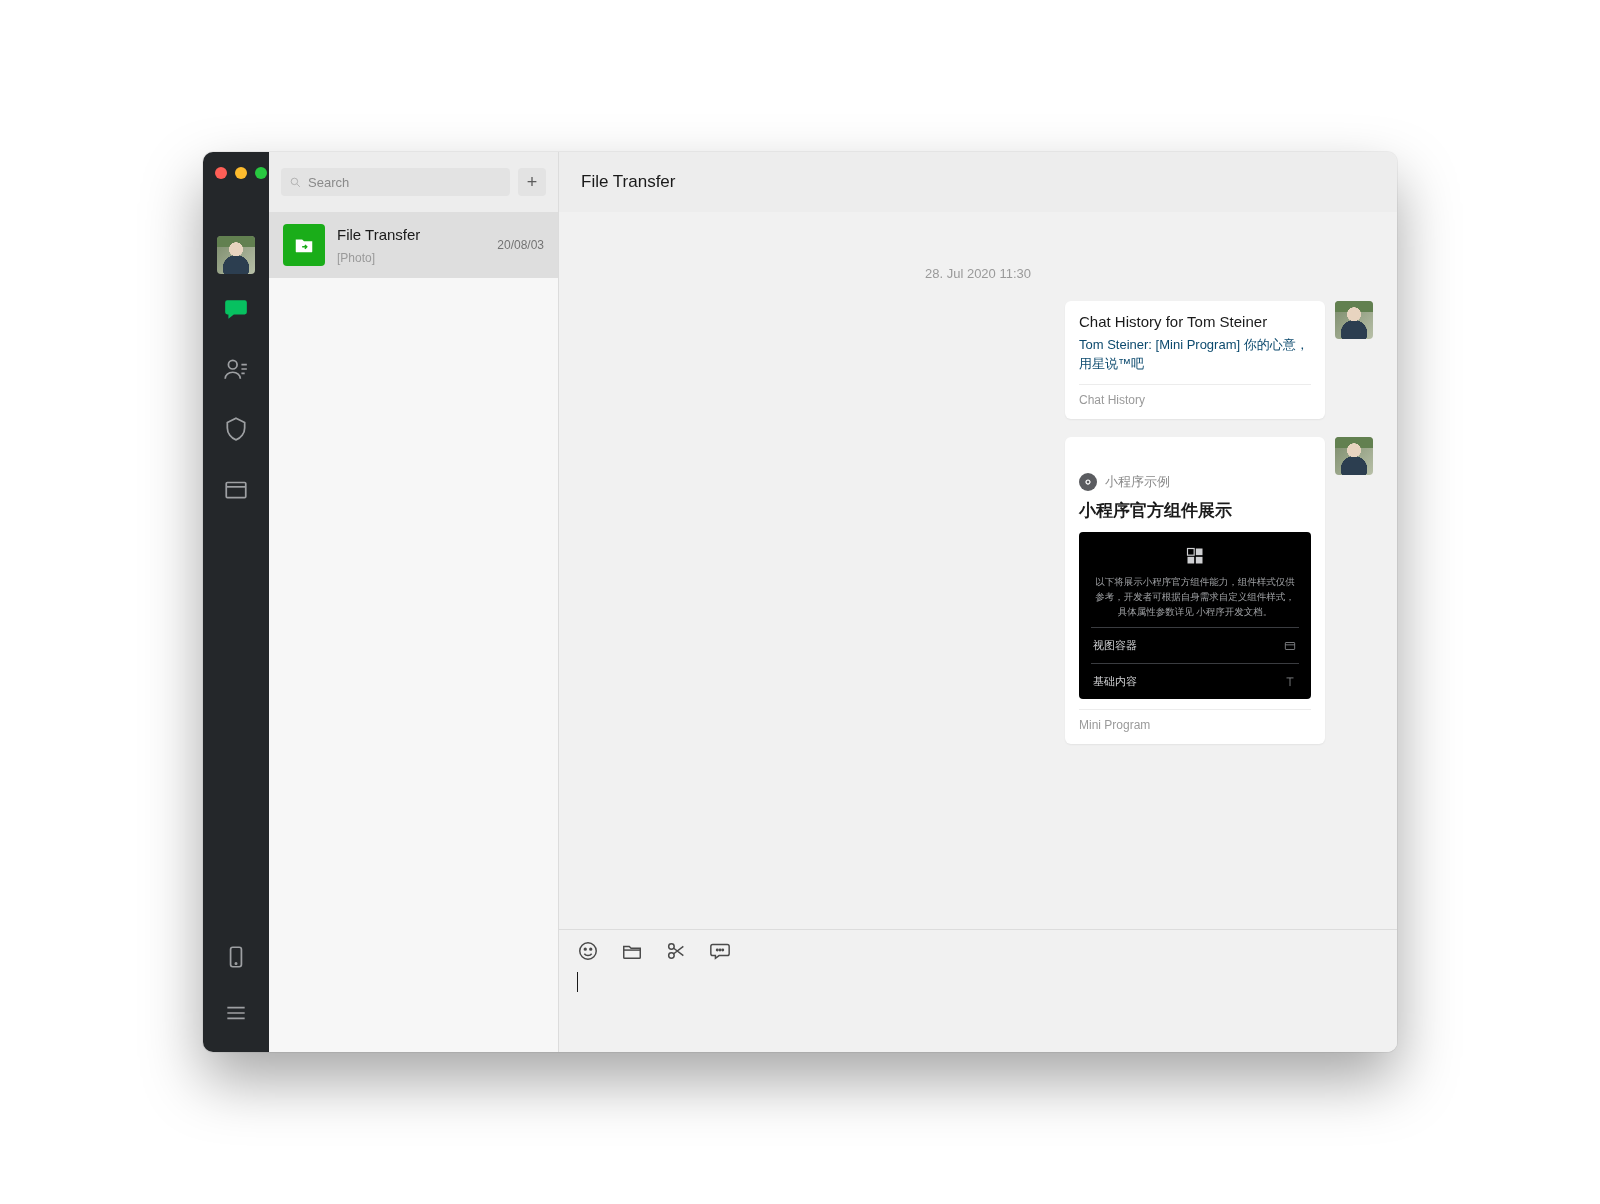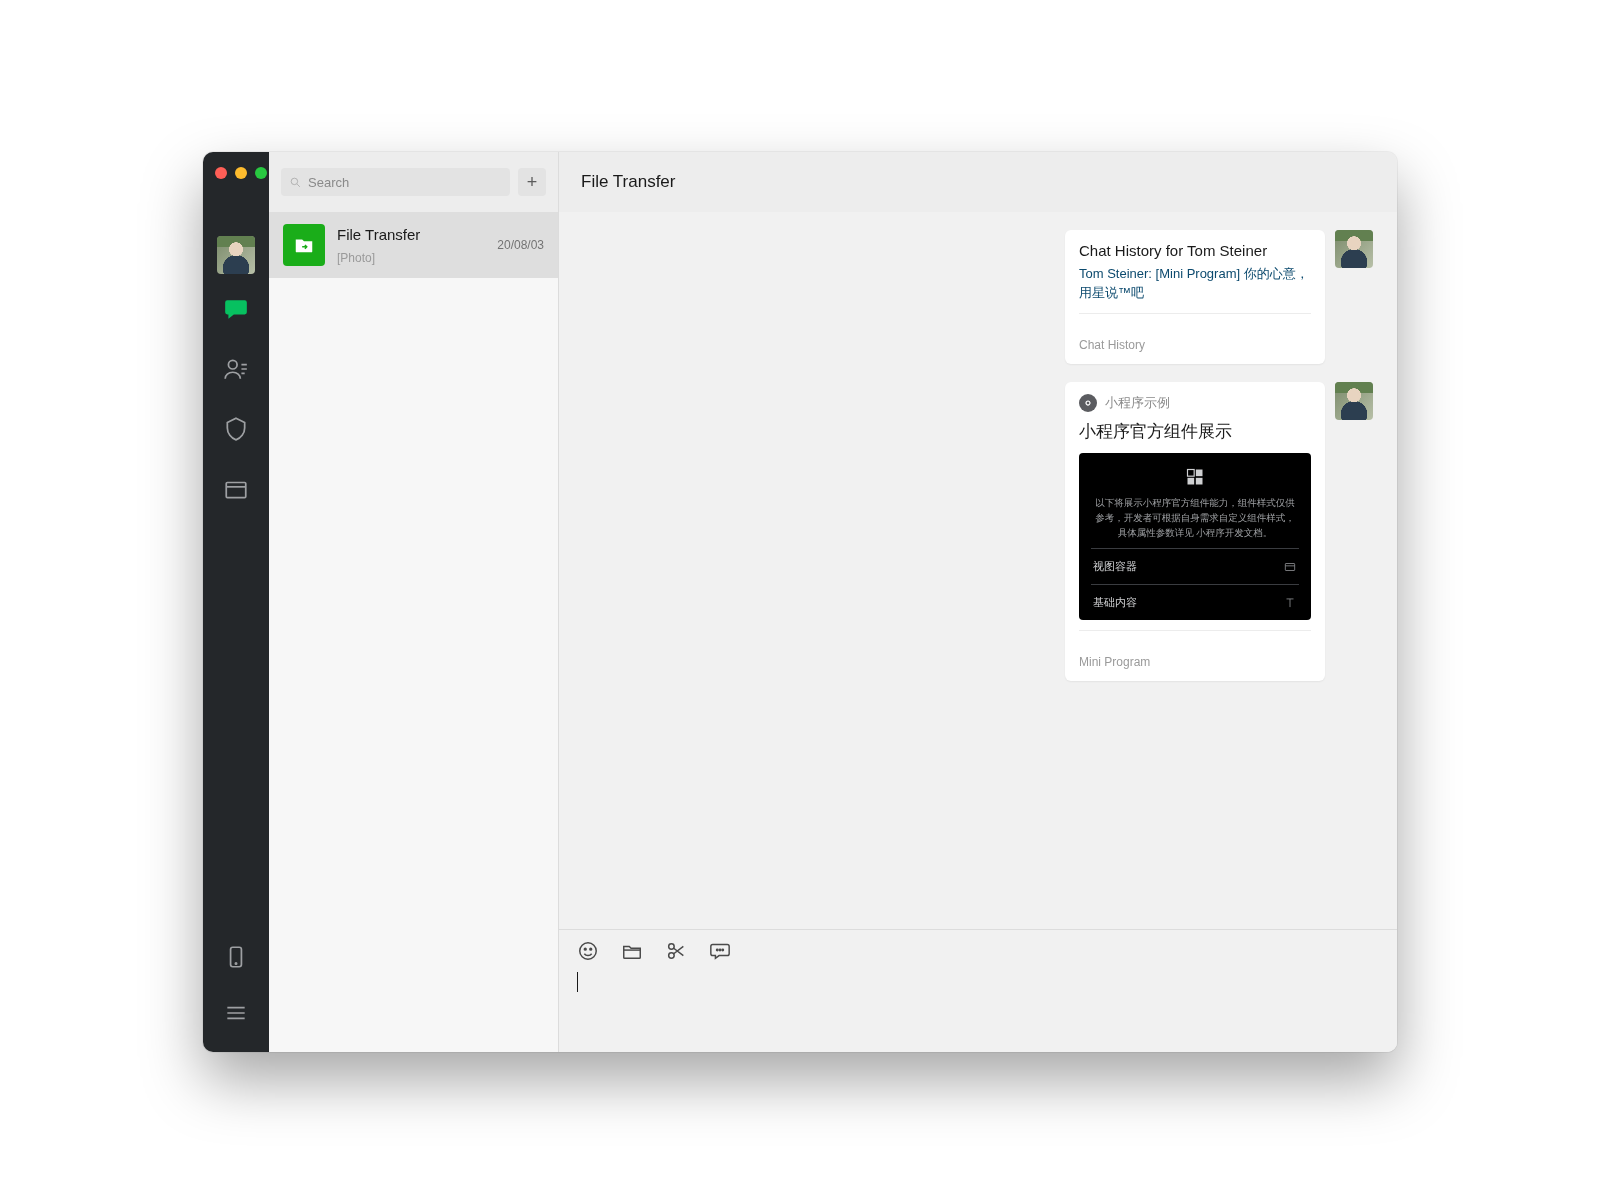--- a/index.html
+++ b/index.html
@@ -141,26 +141,26 @@
                 linear-gradient(#628050 0 28%, transparent 28%);
   }
   .bubble {
     background:#fff; border-radius:6px; width:260px;
     box-shadow:0 1px 2px rgba(0,0,0,0.06);
     padding:12px 14px;
     font-size:14px; color:#1a1a1a;
   }
   .b-title{font-weight:500;margin-bottom:6px;font-size:15px;}
   .b-sub{color:#0c4a6e;font-size:13px;line-height:1.45;}
-  .b-footer{color:#9a9a9a;font-size:12px;margin-top:10px;border-top:1px solid #ececec;padding-top:24px;}
+  .b-footer{color:#9a9a9a;font-size:12px;margin-top:10px;border-top:1px solid #ececec;padding-top:8px;}
 
   .mp-bubble{width:260px;}
-  .mp-head{display:flex;align-items:center;gap:8px;margin-bottom:8px;color:#8a8a8a;font-size:13px;}
+  .mp-head{display:flex;align-items:center;gap:8px;margin-bottom:8px;color:#8a8a8a;font-size:13px;margin-top:24px;}
   .mp-logo{width:18px;height:18px;border-radius:50%;background:#5b5c60;display:flex;align-items:center;justify-content:center;color:#fff;font-size:12px;}
-  .mp-subtitle{font-size:17px;font-weight:400;margin-bottom:10px;}
+  .mp-subtitle{font-size:17px;font-weight:700;margin-bottom:10px;}
   .mp-preview{
     background:#000000;border-radius:4px;color:#b9bbbe;
     font-size:10px;text-align:center;padding:14px 12px 0 12px;
   }
   .mp-grid-icon{width:20px;height:20px;margin:0 auto 8px;}
   .mp-grid-icon svg{width:20px;height:20px;fill:none;stroke:#cfd0d2;stroke-width:1.4;}
   .mp-desc{line-height:1.6;color:#9fa1a4;margin-bottom:8px;font-size:9.5px;}
   .mp-row{
     display:flex;justify-content:space-between;align-items:center;
     border-top:1px solid #3a3c40;padding:10px 2px;font-size:11px;color:#d2d3d5;text-align:left;gap:16px;
@@ -260,20 +260,21 @@
       <div class="convo-date">20/08/03</div>
     </div>
   </div>
 
   <div class="main">
     <div class="main-header">
       <span>File Transfer</span>
     </div>
 
     <div class="messages">
+      <div class="timestamp">28. Jul 2020 11:30</div>
 
       <div class="msg-row">
         <div class="bubble">
           <div class="b-title">Chat History for Tom Steiner</div>
           <div class="b-sub">Tom Steiner: [Mini Program] 你的心意，用星说™吧</div>
           <div class="b-footer">Chat History</div>
         </div>
         <div class="msg-avatar"></div>
       </div>
 

